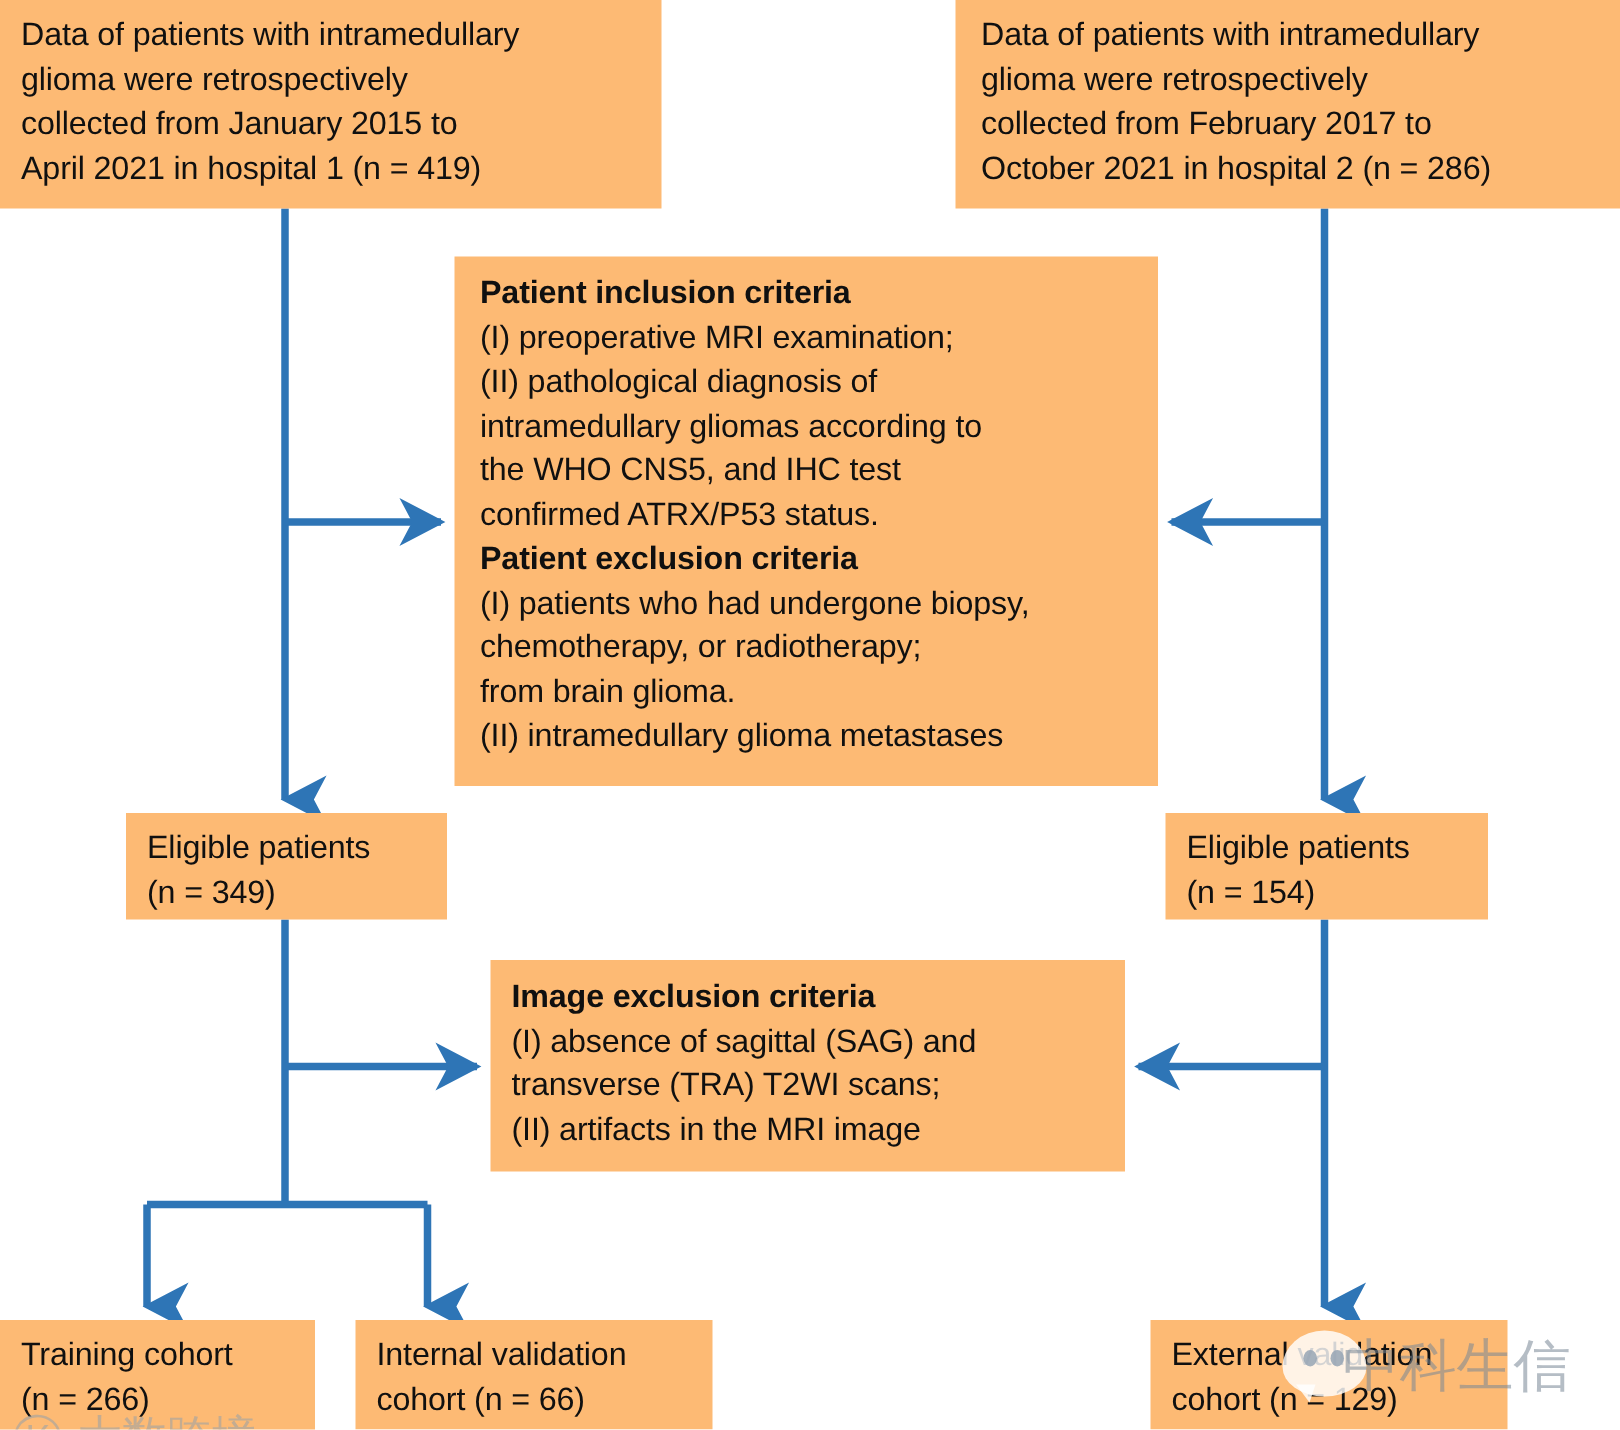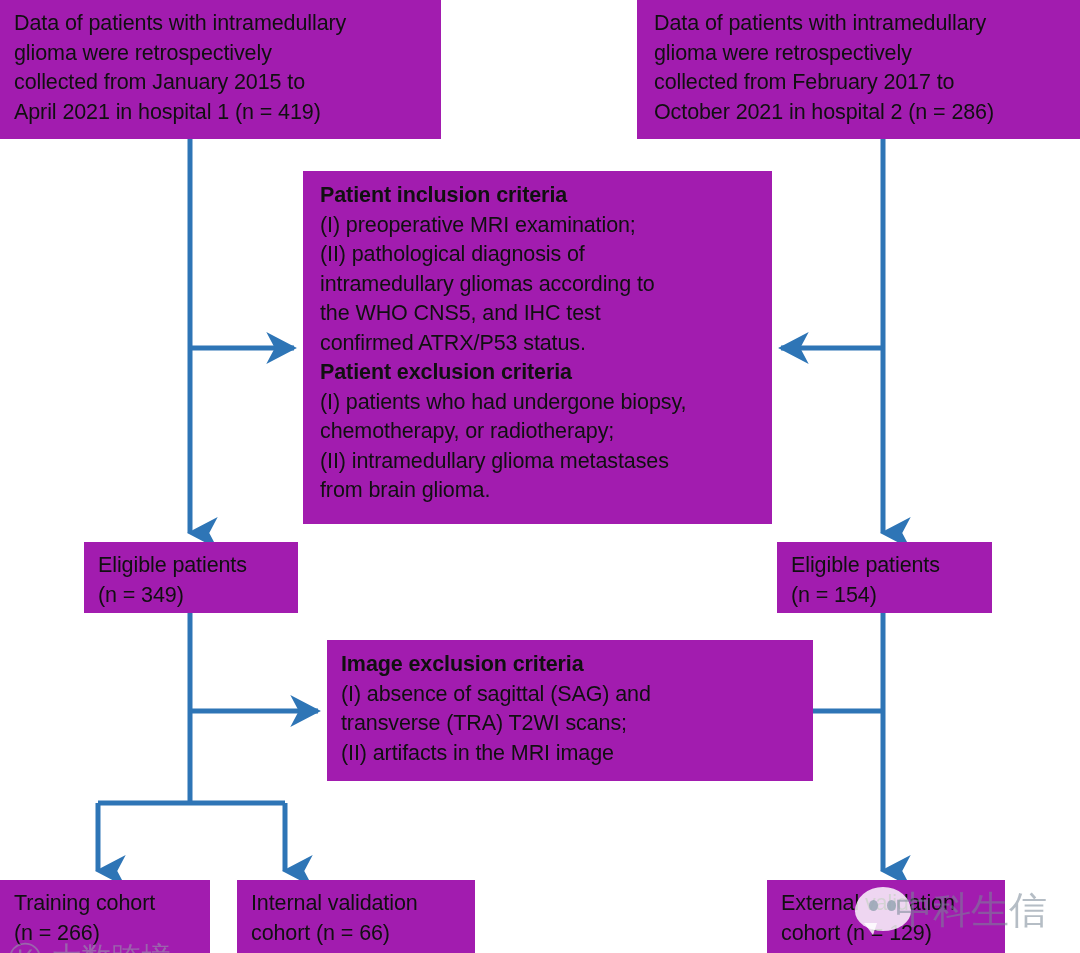--- a/index.html
+++ b/index.html
@@ -8,21 +8,21 @@
     width:1080px;height:953px;
     background:#ffffff;
     font-family:"Liberation Sans","DejaVu Sans",sans-serif;
     overflow:hidden;
   }
   #stage{position:relative;width:1080px;height:953px;overflow:hidden;}
 
   
   .box{
     position:absolute;
-    background:#a21caf;
+    background:#fdba74;
     color:#101010;
     box-sizing:border-box;
     font-size:21.5px;
     line-height:29.5px;
     letter-spacing:-0.1px;
   }
   .box .ln{display:block;white-space:pre;}
   .box .hd{display:block;white-space:pre;font-weight:bold;}
 
   
@@ -30,21 +30,21 @@
   #box-source-2{left:637px;top:0px; width:443px; height:139px; padding:9px 0 0 17px;}
 
   
   #box-patient-criteria{left:303px;top:171px;width:469px;height:353px;padding:10px 16px 0 17px;}
 
   
   #box-eligible-1{left:84px; top:542px;width:214px;height:71px;padding:9px 0 0 14px;}
   #box-eligible-2{left:777px;top:542px;width:215px;height:71px;padding:9px 0 0 14px;}
 
   
-  #box-image-criteria{left:327px;top:640px;width:486px;height:141px;padding:10px 0 0 14px;}
+  #box-image-criteria{left:327px;top:640px;width:423px;height:141px;padding:10px 0 0 14px;}
 
   
   #box-cohort-train{left:0px;  top:880px;width:210px;height:93px;padding:9px 0 0 14px;}
   #box-cohort-internal{left:237px;top:880px;width:238px;height:73px;padding:9px 0 0 14px;}
   #box-cohort-external{left:767px;top:880px;width:238px;height:73px;padding:9px 0 16px 14px;}
 
   
   #connectors{position:absolute;left:0;top:0;width:1080px;height:953px;}
 
   
@@ -124,22 +124,22 @@
   <div class="box" id="box-patient-criteria">
     <span class="hd">Patient inclusion criteria</span>
     <span class="ln">(I) preoperative MRI examination;</span>
     <span class="ln">(II) pathological diagnosis of</span>
     <span class="ln">intramedullary gliomas according to</span>
     <span class="ln">the WHO CNS5, and IHC test</span>
     <span class="ln">confirmed ATRX/P53 status.</span>
     <span class="hd">Patient exclusion criteria</span>
     <span class="ln">(I) patients who had undergone biopsy,</span>
     <span class="ln">chemotherapy, or radiotherapy;</span>
+    <span class="ln">from brain glioma.</span>
     <span class="ln">(II) intramedullary glioma metastases</span>
-    <span class="ln">from brain glioma.</span>
   </div>
 
   <div class="box" id="box-eligible-1">
     <span class="ln">Eligible patients</span>
     <span class="ln">(n = 349)</span>
   </div>
 
   <div class="box" id="box-eligible-2">
     <span class="ln">Eligible patients</span>
     <span class="ln">(n = 154)</span>

